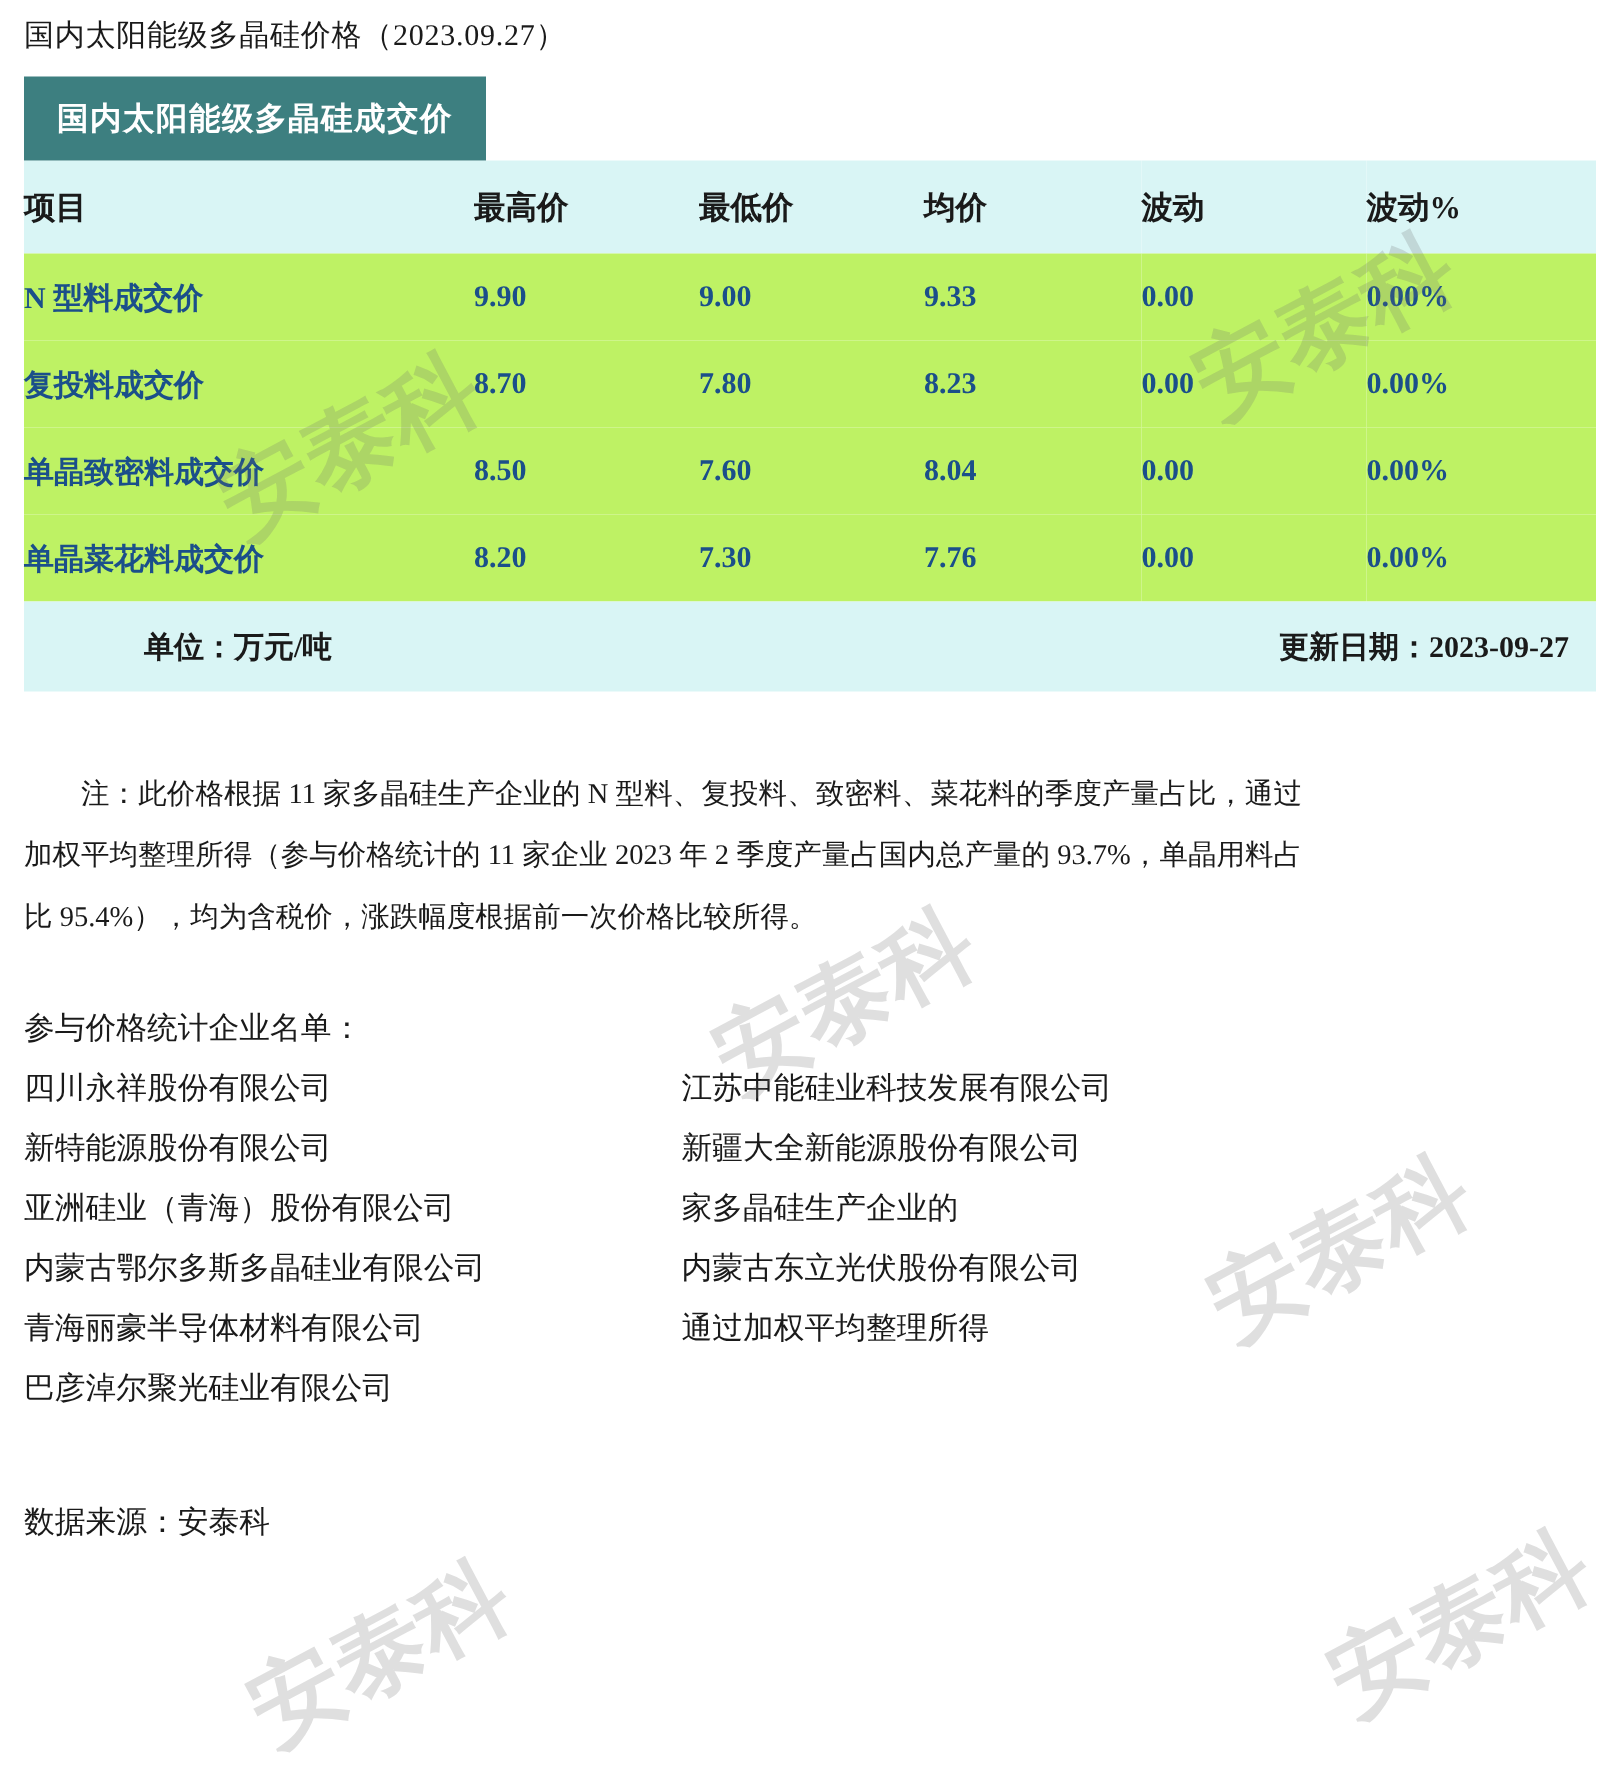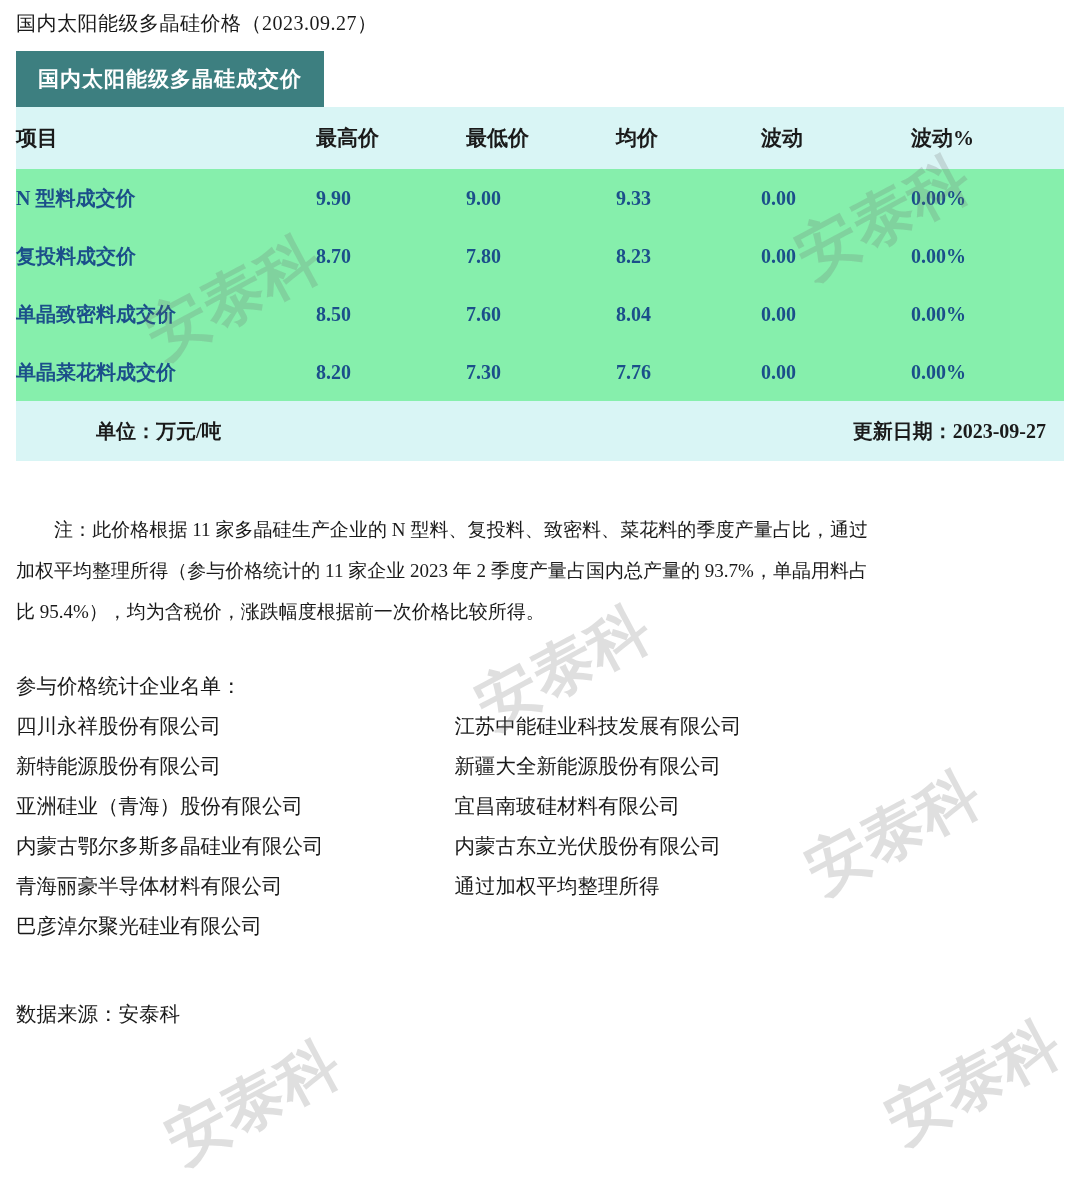--- a/index.html
+++ b/index.html
@@ -77,21 +77,21 @@
     height: 62px;
     font-size: 21px;
     font-weight: bold;
     color: #1a1a1a;
   }
   .data-row td {
     height: 58px;
     font-size: 20px;
     font-weight: bold;
     color: #1b4f8a;
-    background: #86efac;
+    background: #bef264;
   }
   .data-row td.label {
     color: #1b4f8a;
     font-size: 20px;
   }
   .foot-row td {
     background: #d9f5f5;
     height: 60px;
     font-size: 20px;
     font-weight: bold;
@@ -217,21 +217,21 @@
       <div>四川永祥股份有限公司</div>
       <div>新特能源股份有限公司</div>
       <div>亚洲硅业（青海）股份有限公司</div>
       <div>内蒙古鄂尔多斯多晶硅业有限公司</div>
       <div>青海丽豪半导体材料有限公司</div>
       <div>巴彦淖尔聚光硅业有限公司</div>
     </div>
     <div class="company-col right">
       <div>江苏中能硅业科技发展有限公司</div>
       <div>新疆大全新能源股份有限公司</div>
-      <div>宜昌南玻硅材料有限公司</div>
+      <div>家多晶硅生产企业的</div>
       <div>内蒙古东立光伏股份有限公司</div>
       <div>通过加权平均整理所得</div>
     </div>
   </div>
 
   
   <div class="source">数据来源：安泰科</div>
 
   
   <div class="wm-layer">

